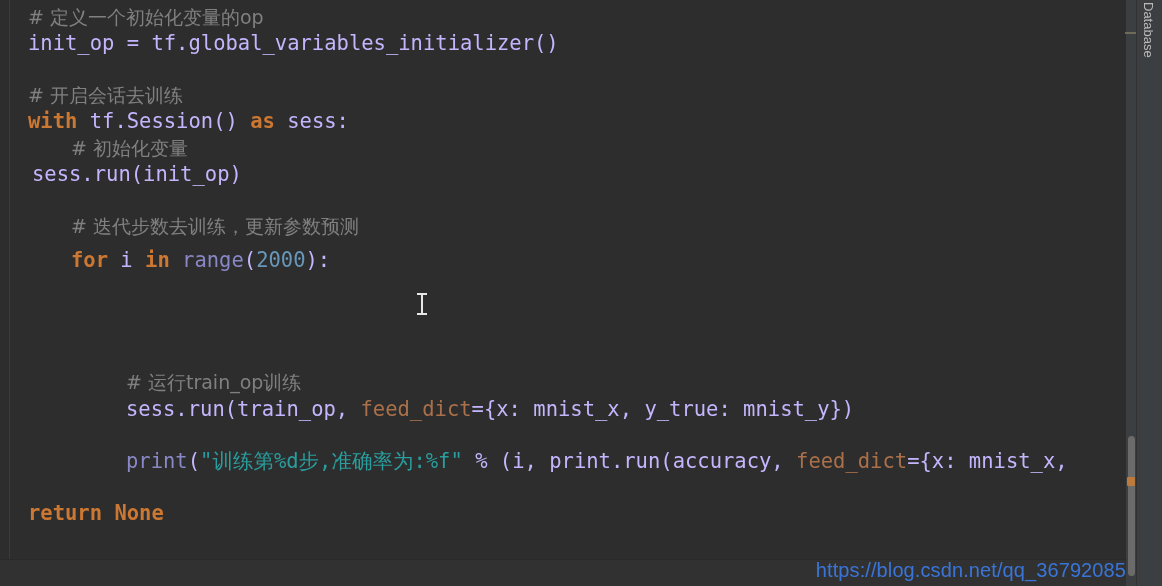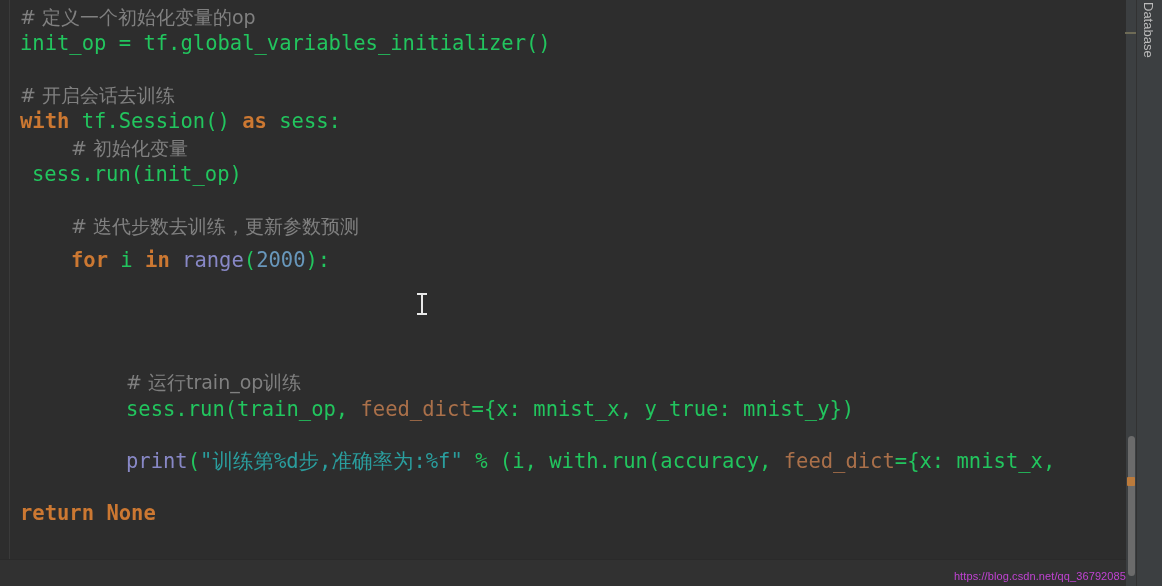--- a/index.html
+++ b/index.html
@@ -38,26 +38,26 @@
     left: 0;
     white-space: pre;
     font-family: "DejaVu Sans Mono", "Liberation Mono", monospace;
     font-size: 20.5px;
     line-height: 26px;
     height: 26px;
     letter-spacing: 0px;
   }
 
   
-  .ind0 { padding-left: 20px; }
+  .ind0 { padding-left: 28px; }
   .ind1 { padding-left: 71px; }
   .ind2 { padding-left: 126px; }
 
   
-  .tok-default   { color: #22c55e; }
+  .tok-default   { color: #c4b5fd; }
   .tok-comment   { color: #808080; font-family: "DejaVu Sans", "Liberation Sans", sans-serif; font-size: 19px; }
   .tok-keyword   { color: #cc7832; font-weight: bold; }
   .tok-number    { color: #6897bb; }
   .tok-builtin   { color: #8888c6; }
   .tok-string    { color: #2a9e9e; }
   .tok-kwarg     { color: #aa704a; }
 
   
   .squiggle {
     position: relative;
@@ -100,24 +100,24 @@
     height: 26px;
     background: #313131;
     border-top: 1px solid #2a2a2a;
   }
 
   
   #watermark {
     position: absolute;
     right: 36px;
     bottom: 4px;
-    color: #d946ef;
+    color: #3b82f6;
     opacity: .85;
     font-family: "Liberation Sans", "DejaVu Sans", sans-serif;
-    font-size: 11px;
+    font-size: 20px;
     letter-spacing: .1px;
     white-space: nowrap;
   }
 
   
   #scrollbar-track {
     position: absolute;
     right: 25px;
     top: 0;
     width: 11px;
@@ -227,21 +227,21 @@
       <div class="code-line ind1" style="top: 134.5px;"><span class="tok-comment"># 初始化变量</span></div>
       <div class="code-line ind1" style="top: 160.6px; padding-left: 32px;"><span class="tok-default">sess.run(init_op)</span></div>
       <div class="code-line ind1" style="top: 186.7px;">&nbsp;</div>
       <div class="code-line ind1" style="top: 212.8px;"><span class="tok-comment"># 迭代步数去训练，更新参数预测</span></div>
       <div class="code-line ind1" style="top: 238.9px; margin-top: 8px;"><span class="tok-keyword">for</span><span class="tok-default"> i </span><span class="tok-keyword">in</span><span class="tok-default"> </span><span class="tok-builtin">range</span><span class="tok-default">(</span><span class="tok-number">2000</span><span class="tok-default">):</span></div>
       <div class="code-line ind2" style="top: 265px;">&nbsp;</div>
       <div class="code-line ind2" style="top: 343.3px;">&nbsp;</div>
       <div class="code-line ind2" style="top: 369.4px;"><span class="tok-comment"># 运行train_op训练</span></div>
       <div class="code-line ind2" style="top: 395.5px;"><span class="tok-default">sess.run(train_op, </span><span class="tok-kwarg">feed_dict</span><span class="tok-default">={x: mnist_x, y_true: mnist_y})</span></div>
       <div class="code-line ind2" style="top: 421.6px;">&nbsp;</div>
-      <div class="code-line ind2" style="top: 447.7px;"><span class="tok-builtin">print</span><span class="tok-default">(</span><span class="tok-string">"训练第%d步,准确率为:%f"</span><span class="tok-default"> % (i, with.run(accuracy, </span><span class="tok-kwarg">feed_dict</span><span class="tok-default">={x: mnist_x,</span></div>
+      <div class="code-line ind2" style="top: 447.7px;"><span class="tok-builtin">print</span><span class="tok-default">(</span><span class="tok-string">"训练第%d步,准确率为:%f"</span><span class="tok-default"> % (i, print.run(accuracy, </span><span class="tok-kwarg">feed_dict</span><span class="tok-default">={x: mnist_x,</span></div>
       <div class="code-line ind0" style="top: 473.8px;">&nbsp;</div>
       <div class="code-line ind0" style="top: 499.9px;"><span class="tok-keyword">return None</span></div>
     </div>
 
   <div id="bottom-strip"></div>
 
   <div id="watermark">https://blog.csdn.net/qq_36792085</div>
 
   <div id="scrollbar-track">
     <div id="scrollbar-thumb"></div>

